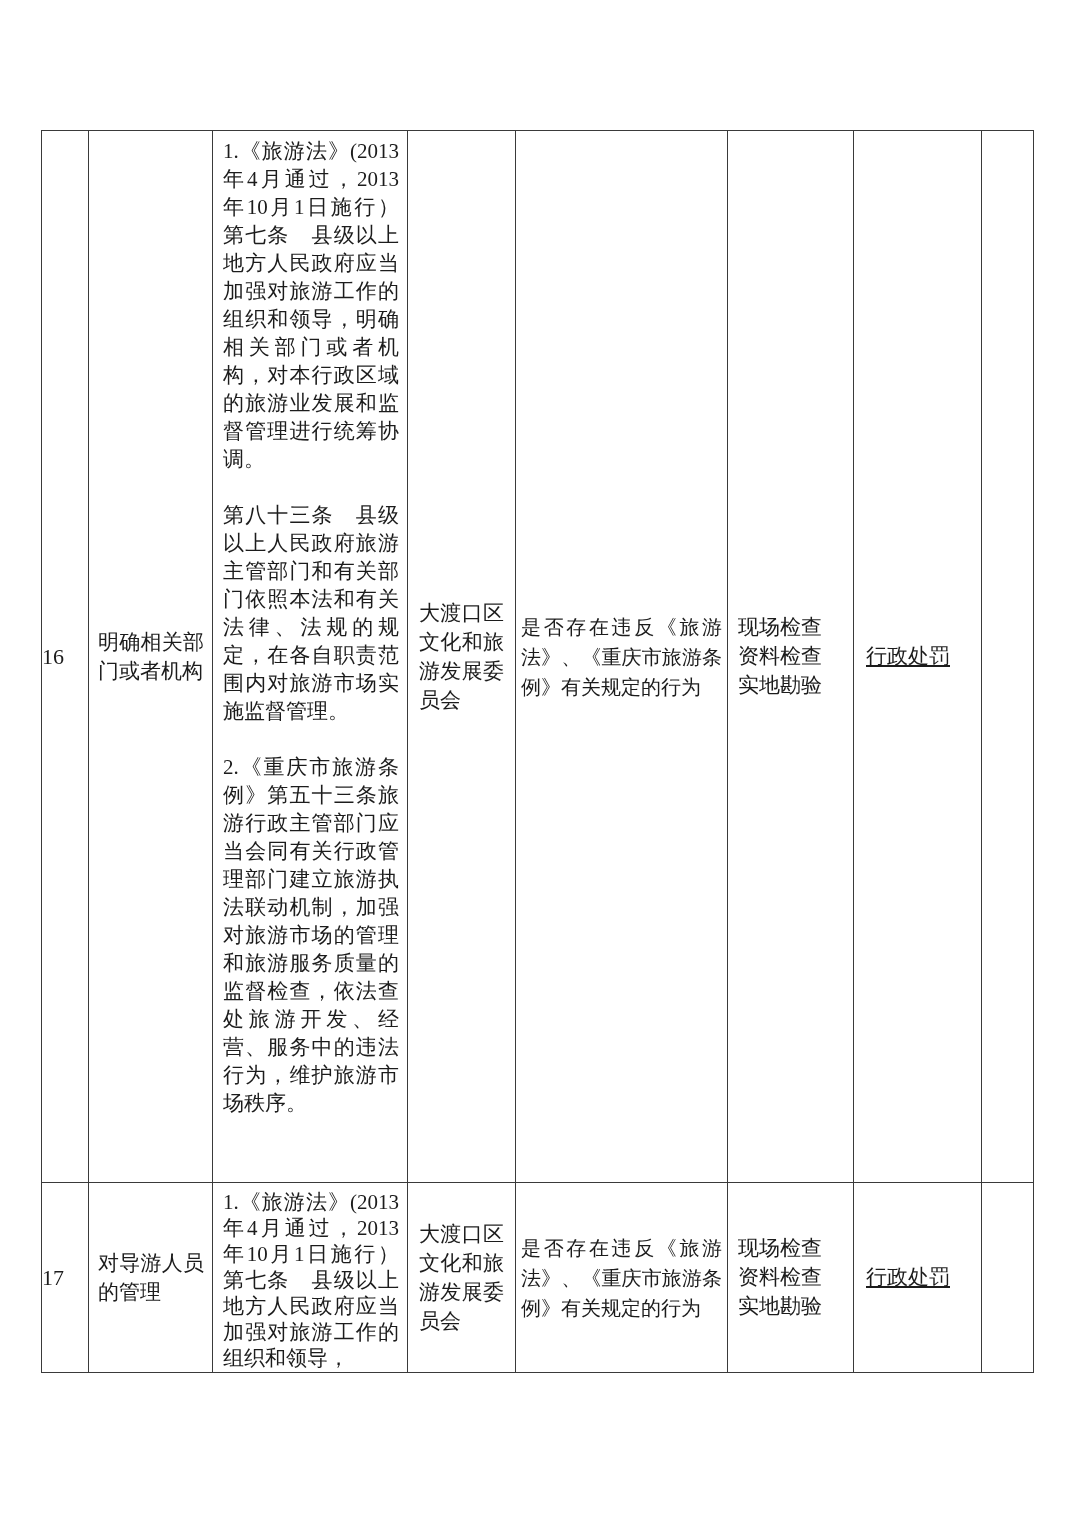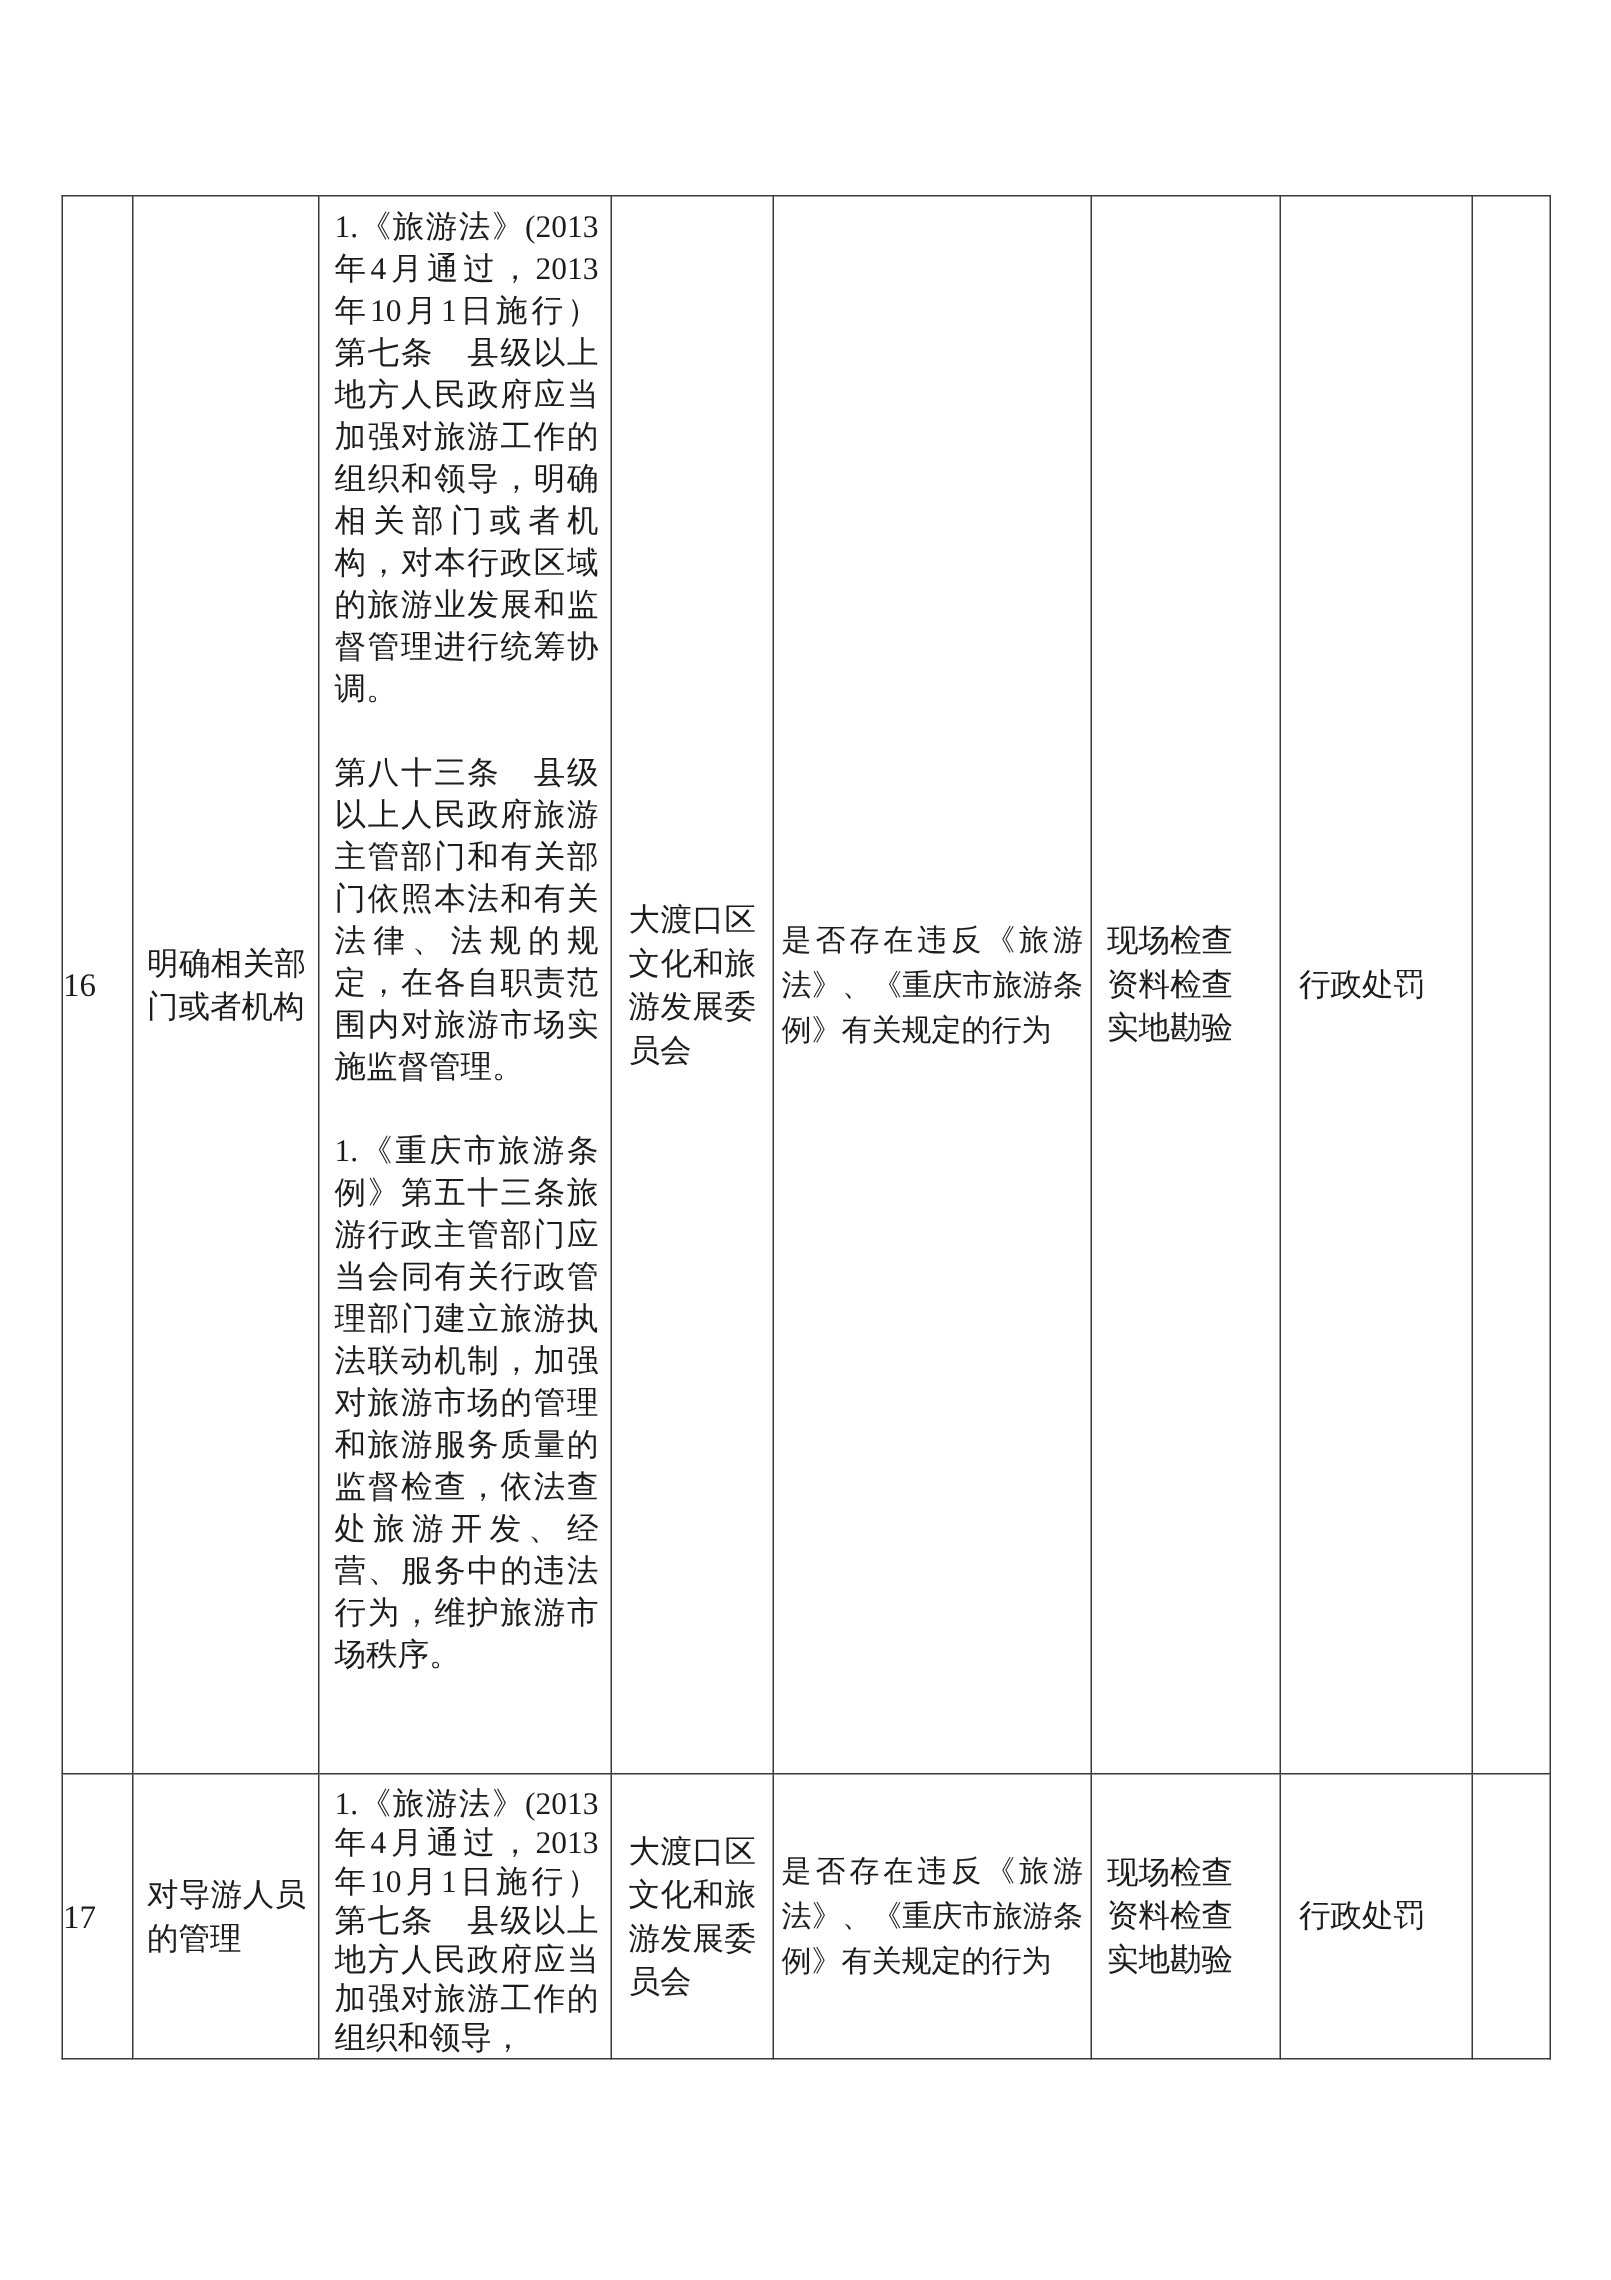--- a/index.html
+++ b/index.html
@@ -37,21 +37,21 @@
   td.seq { font-size: 22px; }
   td.item { padding: 0 8px 0 9px; text-align: justify; }
   td.legal { vertical-align: top; padding: 6px 8px 0 10px; margin-left: 33px; }
   .para { text-align: justify; line-height: 28px; }
   .para + .para { margin-top: 28px; }
   tr.r17 .para { line-height: 26px; }
   .legal-clip { max-height: 183px; overflow: hidden; }
   td.agency { padding: 0 11px; text-align: justify; }
   td.content { padding: 12px 5px; text-align: justify; font-size: 20px; line-height: 30px; }
   td.method { padding: 0 10px; }
-  td.penalty { padding: 0 12px; }
+  td.penalty { padding: 0 12px; text-decoration: underline; }
   td.extra { }
 </style>
 </head>
 <body>
 
 <div class="page">
   <table class="doc">
     <colgroup>
       <col style="width:47px">
       <col style="width:124px">
@@ -62,21 +62,21 @@
       <col style="width:128px">
       <col style="width:52px">
     </colgroup>
     <tbody>
       <tr class="r16">
         <td class="seq">16</td>
         <td class="item">明确相关部门或者机构</td>
         <td class="legal">
           <div class="para">1.《旅游法》(2013年4月通过，2013年10月1日施行）第七条　县级以上地方人民政府应当加强对旅游工作的组织和领导，明确相关部门或者机构，对本行政区域的旅游业发展和监督管理进行统筹协调。</div>
           <div class="para">第八十三条　县级以上人民政府旅游主管部门和有关部门依照本法和有关法律、法规的规定，在各自职责范围内对旅游市场实施监督管理。</div>
-          <div class="para">1.《重庆市旅游条例》第五十三条旅游行政主管部门应当会同有关行政管理部门建立旅游执法联动机制，加强对旅游市场的管理和旅游服务质量的监督检查，依法查处旅游开发、经营、服务中的违法行为，维护旅游市场秩序。</div>
+          <div class="para">2.《重庆市旅游条例》第五十三条旅游行政主管部门应当会同有关行政管理部门建立旅游执法联动机制，加强对旅游市场的管理和旅游服务质量的监督检查，依法查处旅游开发、经营、服务中的违法行为，维护旅游市场秩序。</div>
         </td>
         <td class="agency">大渡口区文化和旅游发展委员会</td>
         <td class="content">是否存在违反《旅游法》、《重庆市旅游条例》有关规定的行为</td>
         <td class="method">
           <div>现场检查</div>
           <div>资料检查</div>
           <div>实地勘验</div>
         </td>
         <td class="penalty">行政处罚</td>
         <td class="extra"></td>

